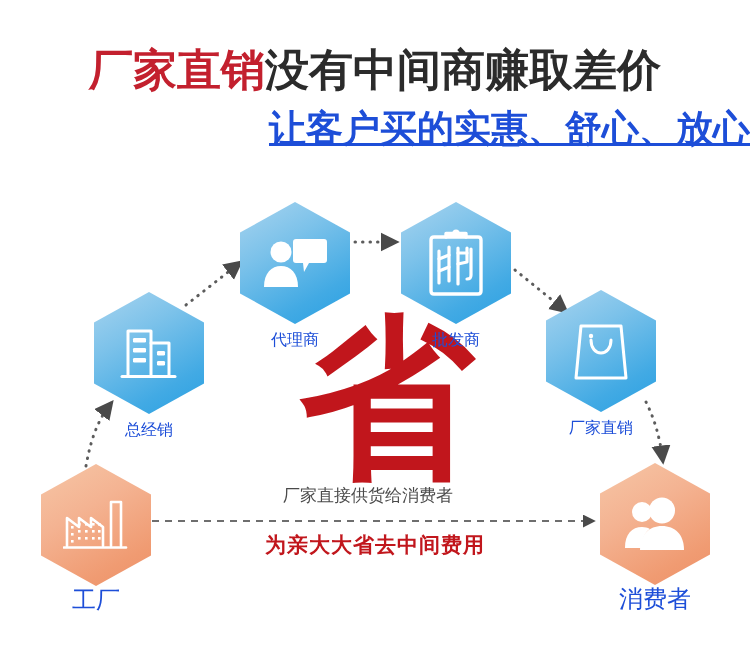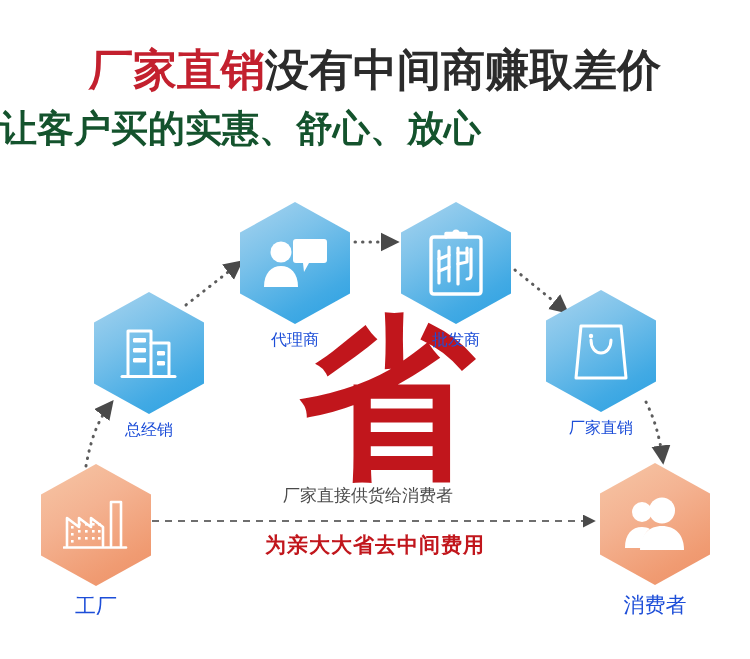--- a/index.html
+++ b/index.html
@@ -37,26 +37,27 @@
   #title-line-1 .red {
     color: #c3202e;
   }
   #title-line-1 .dark {
     color: #2b2b2b;
   }
   #title-line-2 {
     position: absolute;
     top: 106px; left: 0;
     width: 750px;
-    text-align: left;
+    text-align: right;
     font-size: 37px;
     font-weight: bold;
     line-height: 46px;
-    color: #14532d;
-    white-space: nowrap;
+    color: #1d4ed8;
+    white-space: nowrap;
+    text-decoration: underline;
   }
 
   
   #diagram {
     position: absolute;
     top: 180px; left: 0;
     width: 750px;
     height: 479px;
   }
   #flow-svg {
@@ -91,22 +92,22 @@
   }
   .node-label {
     margin-top: 6px;
     text-align: center;
     font-size: 16px;
     color: #1d4ed8;
     line-height: 20px;
     white-space: nowrap;
   }
   .node-label.big {
-    font-size: 21px;
-    margin-top: 10px;
+    font-size: 24px;
+    margin-top: 4px;
   }
 
   
   #node-factory     { left: 41px;  top: 284px; }
   #node-distributor { left: 94px;  top: 112px; }
   #node-agent       { left: 240px; top: 22px;  }
   #node-wholesaler  { left: 401px; top: 22px;  }
   #node-market      { left: 546px; top: 110px; }
   #node-consumer    { left: 600px; top: 283px; }
 

